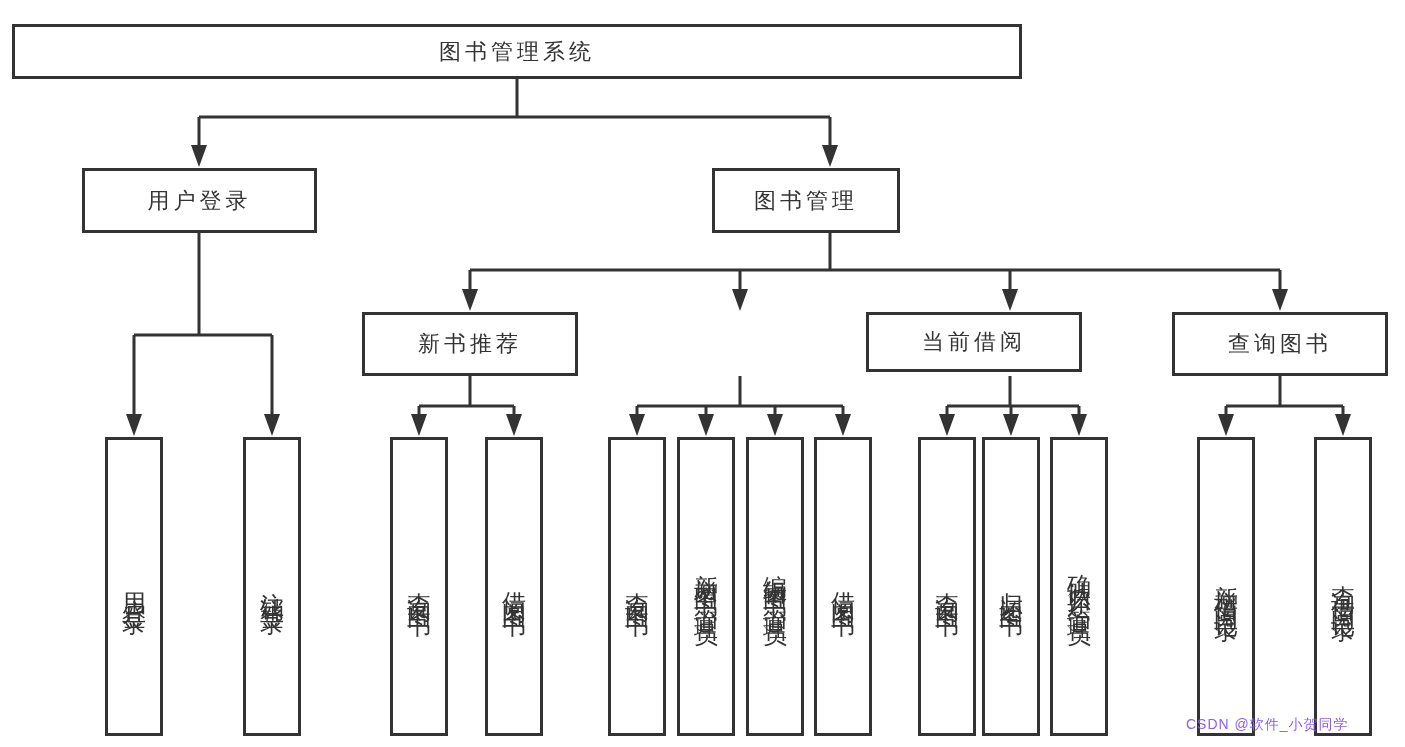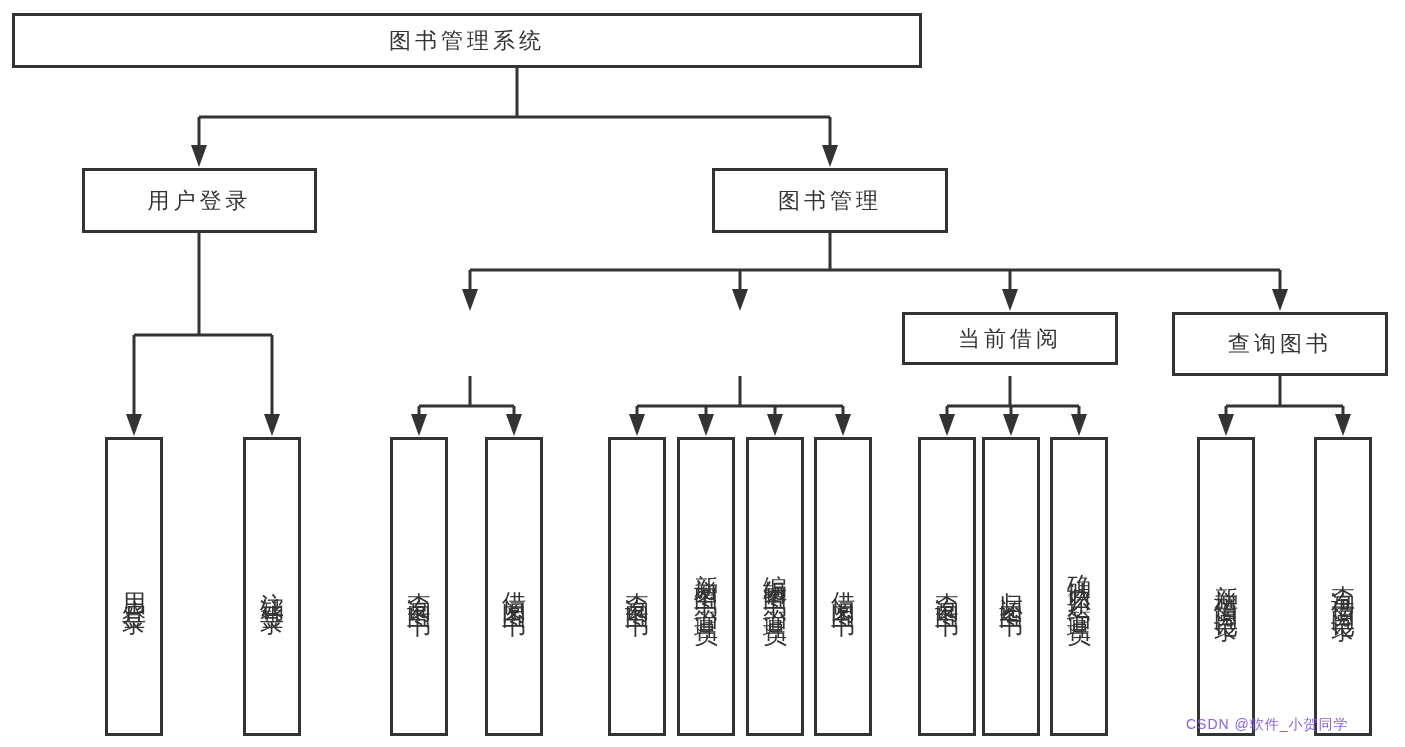--- a/index.html
+++ b/index.html
@@ -63,26 +63,27 @@
       M698 414 L714 414 L706 436 Z
       M767 414 L783 414 L775 436 Z
       M835 414 L851 414 L843 436 Z
       M939 414 L955 414 L947 436 Z
       M1003 414 L1019 414 L1011 436 Z
       M1071 414 L1087 414 L1079 436 Z
       M1218 414 L1234 414 L1226 436 Z
       M1335 414 L1351 414 L1343 436 Z"></path>
   </svg>
 
-  <div class="node h" style="left:12px;top:13px;width:910px;height:55px">图书管理系统</div>
+  <div class="node h" style="left:12px;top:24px;width:1010px;height:55px">图书管理系统</div>
 
   <div class="node h" style="left:82px;top:168px;width:235px;height:65px">用户登录</div>
-  <div class="node h" style="left:712px;top:168px;width:236px;height:65px">图书管理</div>
+  <div class="node h" style="left:712px;top:168px;width:188px;height:65px">图书管理</div>
 
-  <div class="node h" style="left:902px;top:312px;width:216px;height:53px">当前借阅</div>
+  <div class="node h" style="left:362px;top:312px;width:216px;height:64px">新书推荐</div>
+  <div class="node h" style="left:866px;top:312px;width:216px;height:60px">当前借阅</div>
   <div class="node h" style="left:1172px;top:312px;width:216px;height:64px">查询图书</div>
 
   <div class="node v" style="left:105px;top:437px;width:58px;height:299px">用户登录</div>
   <div class="node v" style="left:243px;top:437px;width:58px;height:299px">注销登录</div>
 
   <div class="node v" style="left:390px;top:437px;width:58px;height:299px">查询图书</div>
   <div class="node v" style="left:485px;top:437px;width:58px;height:299px">借阅图书</div>
 
   <div class="node v" style="left:608px;top:437px;width:58px;height:299px">查询图书</div>
   <div class="node v" style="left:677px;top:437px;width:58px;height:299px">新增图书（管理员）</div>

